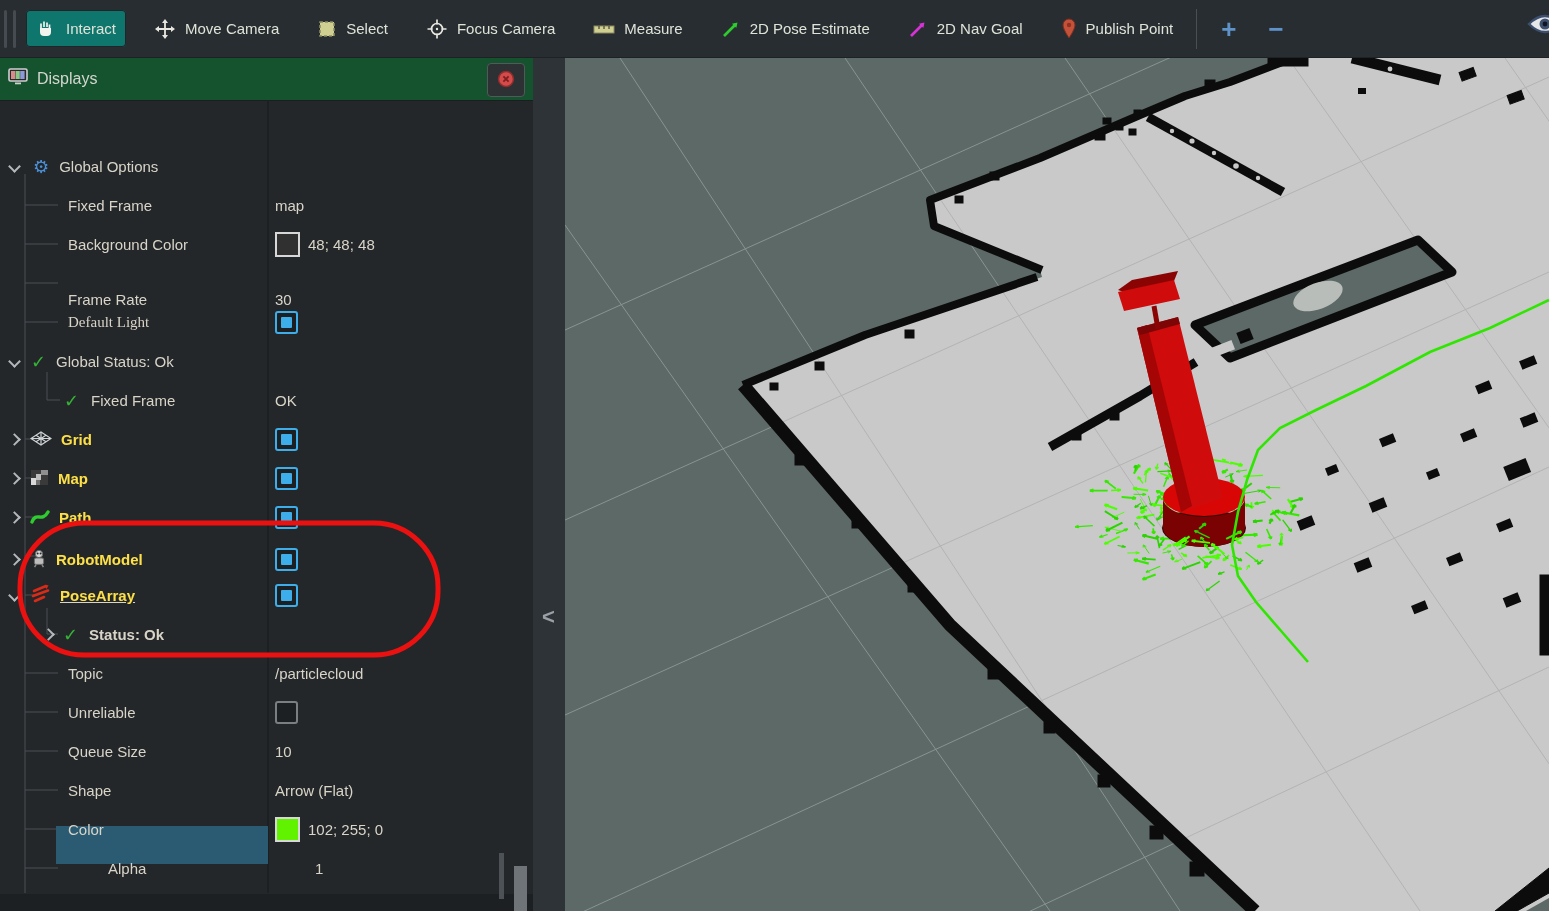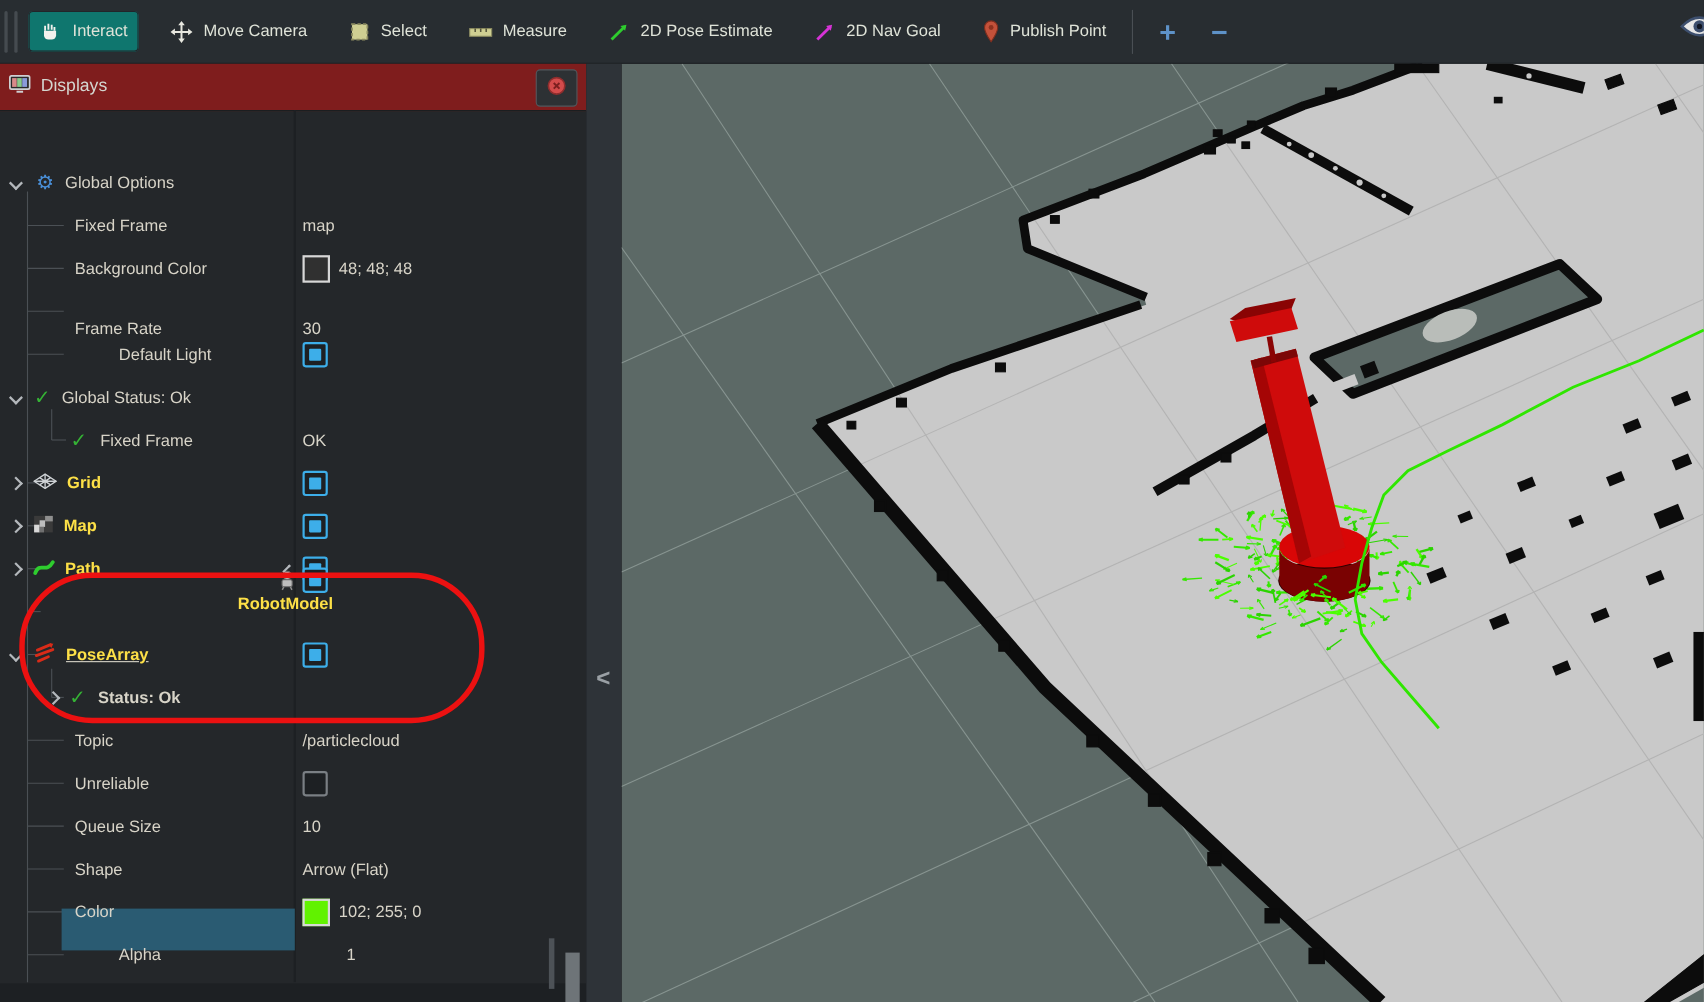--- a/index.html
+++ b/index.html
@@ -12,21 +12,21 @@
   .grip{width:3px;height:38px;background:#454b50;border-radius:2px;margin-left:4px;}
   .tool{display:flex;align-items:center;gap:9px;padding:8px 10px;margin:0 9px;border-radius:4px;
         color:#dfe3d8;white-space:nowrap;cursor:default;}
   .tool.active{background:#0f766e;box-shadow:0 0 0 1px #21252a inset;}
   .tool svg{display:block;}
   .tbsep{width:1px;height:40px;background:#4a4f54;margin:0 8px;}
   .zbtn{color:#5e92c8;font-size:26px;font-weight:bold;padding:0 16px;line-height:1;}
   #eye-clip{position:absolute;right:0;top:12px;width:22px;height:32px;overflow:hidden;}
   
   #panel{position:absolute;left:0;top:58px;width:533px;height:853px;background:#24272a;}
-  #panel-header{position:absolute;left:0;top:0;width:533px;height:42px;background:#7f1d1d;
+  #panel-header{position:absolute;left:0;top:0;width:533px;height:42px;background:#14532d;
                 border-bottom:1px solid #1b1e20;display:flex;align-items:center;}
   #panel-title{margin-left:8px;display:flex;align-items:center;gap:9px;font-size:16px;color:#d4d6d0;}
   #panel-close{position:absolute;right:8px;top:5px;width:36px;height:32px;border:1px solid #53585d;
                border-radius:4px;background:#2d3134;display:flex;align-items:center;justify-content:center;}
   #tree{position:absolute;left:0;top:42px;width:533px;height:793px;}
   .row{position:absolute;left:0;width:511px;height:39px;display:flex;align-items:center;}
   .lbl{white-space:nowrap;}
   .disp{color:#fde047;font-weight:bold;}
   .val{position:absolute;left:275px;display:flex;align-items:center;gap:8px;white-space:nowrap;}
   .cv{display:inline-block;width:7px;height:7px;border-right:2px solid #b4b8bc;border-bottom:2px solid #b4b8bc;}
@@ -86,20 +86,30 @@
 
   <div class="tool">
     <span>
       <svg width="20" height="20" viewBox="0 0 20 20">
         <rect x="3" y="3" width="14" height="14" fill="#cfcf92" stroke="#8a8a60" stroke-width="1.6" stroke-dasharray="3 2"></rect>
       </svg>
     </span>
     <span>Select</span>
   </div>
 
+  <div class="tool">
+    <span>
+      <svg width="22" height="22" viewBox="0 0 22 22" stroke="#e8e8e0" stroke-width="1.7" fill="none">
+        <circle cx="11" cy="11" r="5.5"></circle>
+        <path d="M11 1.5 v5 M11 15.5 v5 M1.5 11 h5 M15.5 11 h5"></path>
+        <circle cx="11" cy="11" r="1.2" fill="#e8e8e0" stroke="none"></circle>
+      </svg>
+    </span>
+    <span>Focus Camera</span>
+  </div>
 
   <div class="tool">
     <span>
       <svg width="22" height="16" viewBox="0 0 22 16">
         <rect x="1" y="5" width="20" height="7" fill="#cfcf92" stroke="#8a8a60" stroke-width="1"></rect>
         <path d="M6 5 v3 M11 5 v3 M16 5 v3" stroke="#55553a" stroke-width="1.4"></path>
       </svg>
     </span>
     <span>Measure</span>
   </div>
@@ -219,21 +229,21 @@
         <span>48; 48; 48</span>
       </span>
     </div>
 
     <div class="row" style="top:180px;">
       <span class="lbl" style="margin-left:68px;">Frame Rate</span>
       <span class="val">30</span>
     </div>
 
     <div class="row" style="top:203px;">
-      <span class="lbl" style="margin-left:108px;">Default Light</span>
+      <span class="lbl" style="margin-left:68px;font-family:Liberation Serif, serif;">Default Light</span>
       <span class="val">
             <span class="chk">
               <span class="in"></span>
             </span>
           </span>
     </div>
 
     <div class="row" style="top:242px;">
       <span class="cv down" style="margin-left:10px;"></span>
       <span class="check" style="margin-left:12px;">✓</span>
@@ -289,21 +299,21 @@
         </svg>
       </span>
       <span class="lbl disp" style="margin-left:9px;">Path</span>
       <span class="val">
             <span class="chk">
               <span class="in"></span>
             </span>
           </span>
     </div>
 
-    <div class="row" style="top:416px;flex-direction:column;">
+    <div class="row" style="top:440px;">
       <span class="cv right" style="margin-left:10px;"></span>
       <span style="margin-left:12px;">
         <svg width="17" height="19" viewBox="0 0 17 19">
           <circle cx="8" cy="5" r="3.6" fill="#d9d9d9" stroke="#6a6a6a"></circle>
           <rect x="3.4" y="9" width="9.2" height="6.4" rx="1.6" fill="#bdbdbd" stroke="#6a6a6a"></rect>
           <circle cx="6.6" cy="4.6" r="1" fill="#2a2a2a"></circle>
               <circle cx="9.6" cy="4.6" r="1" fill="#2a2a2a"></circle>
           <path d="M5 15.6 l-1.4 2.6 M11 15.6 l1.4 2.6" stroke="#8a8a8a" stroke-width="1.4"></path>
         </svg>
       </span>

